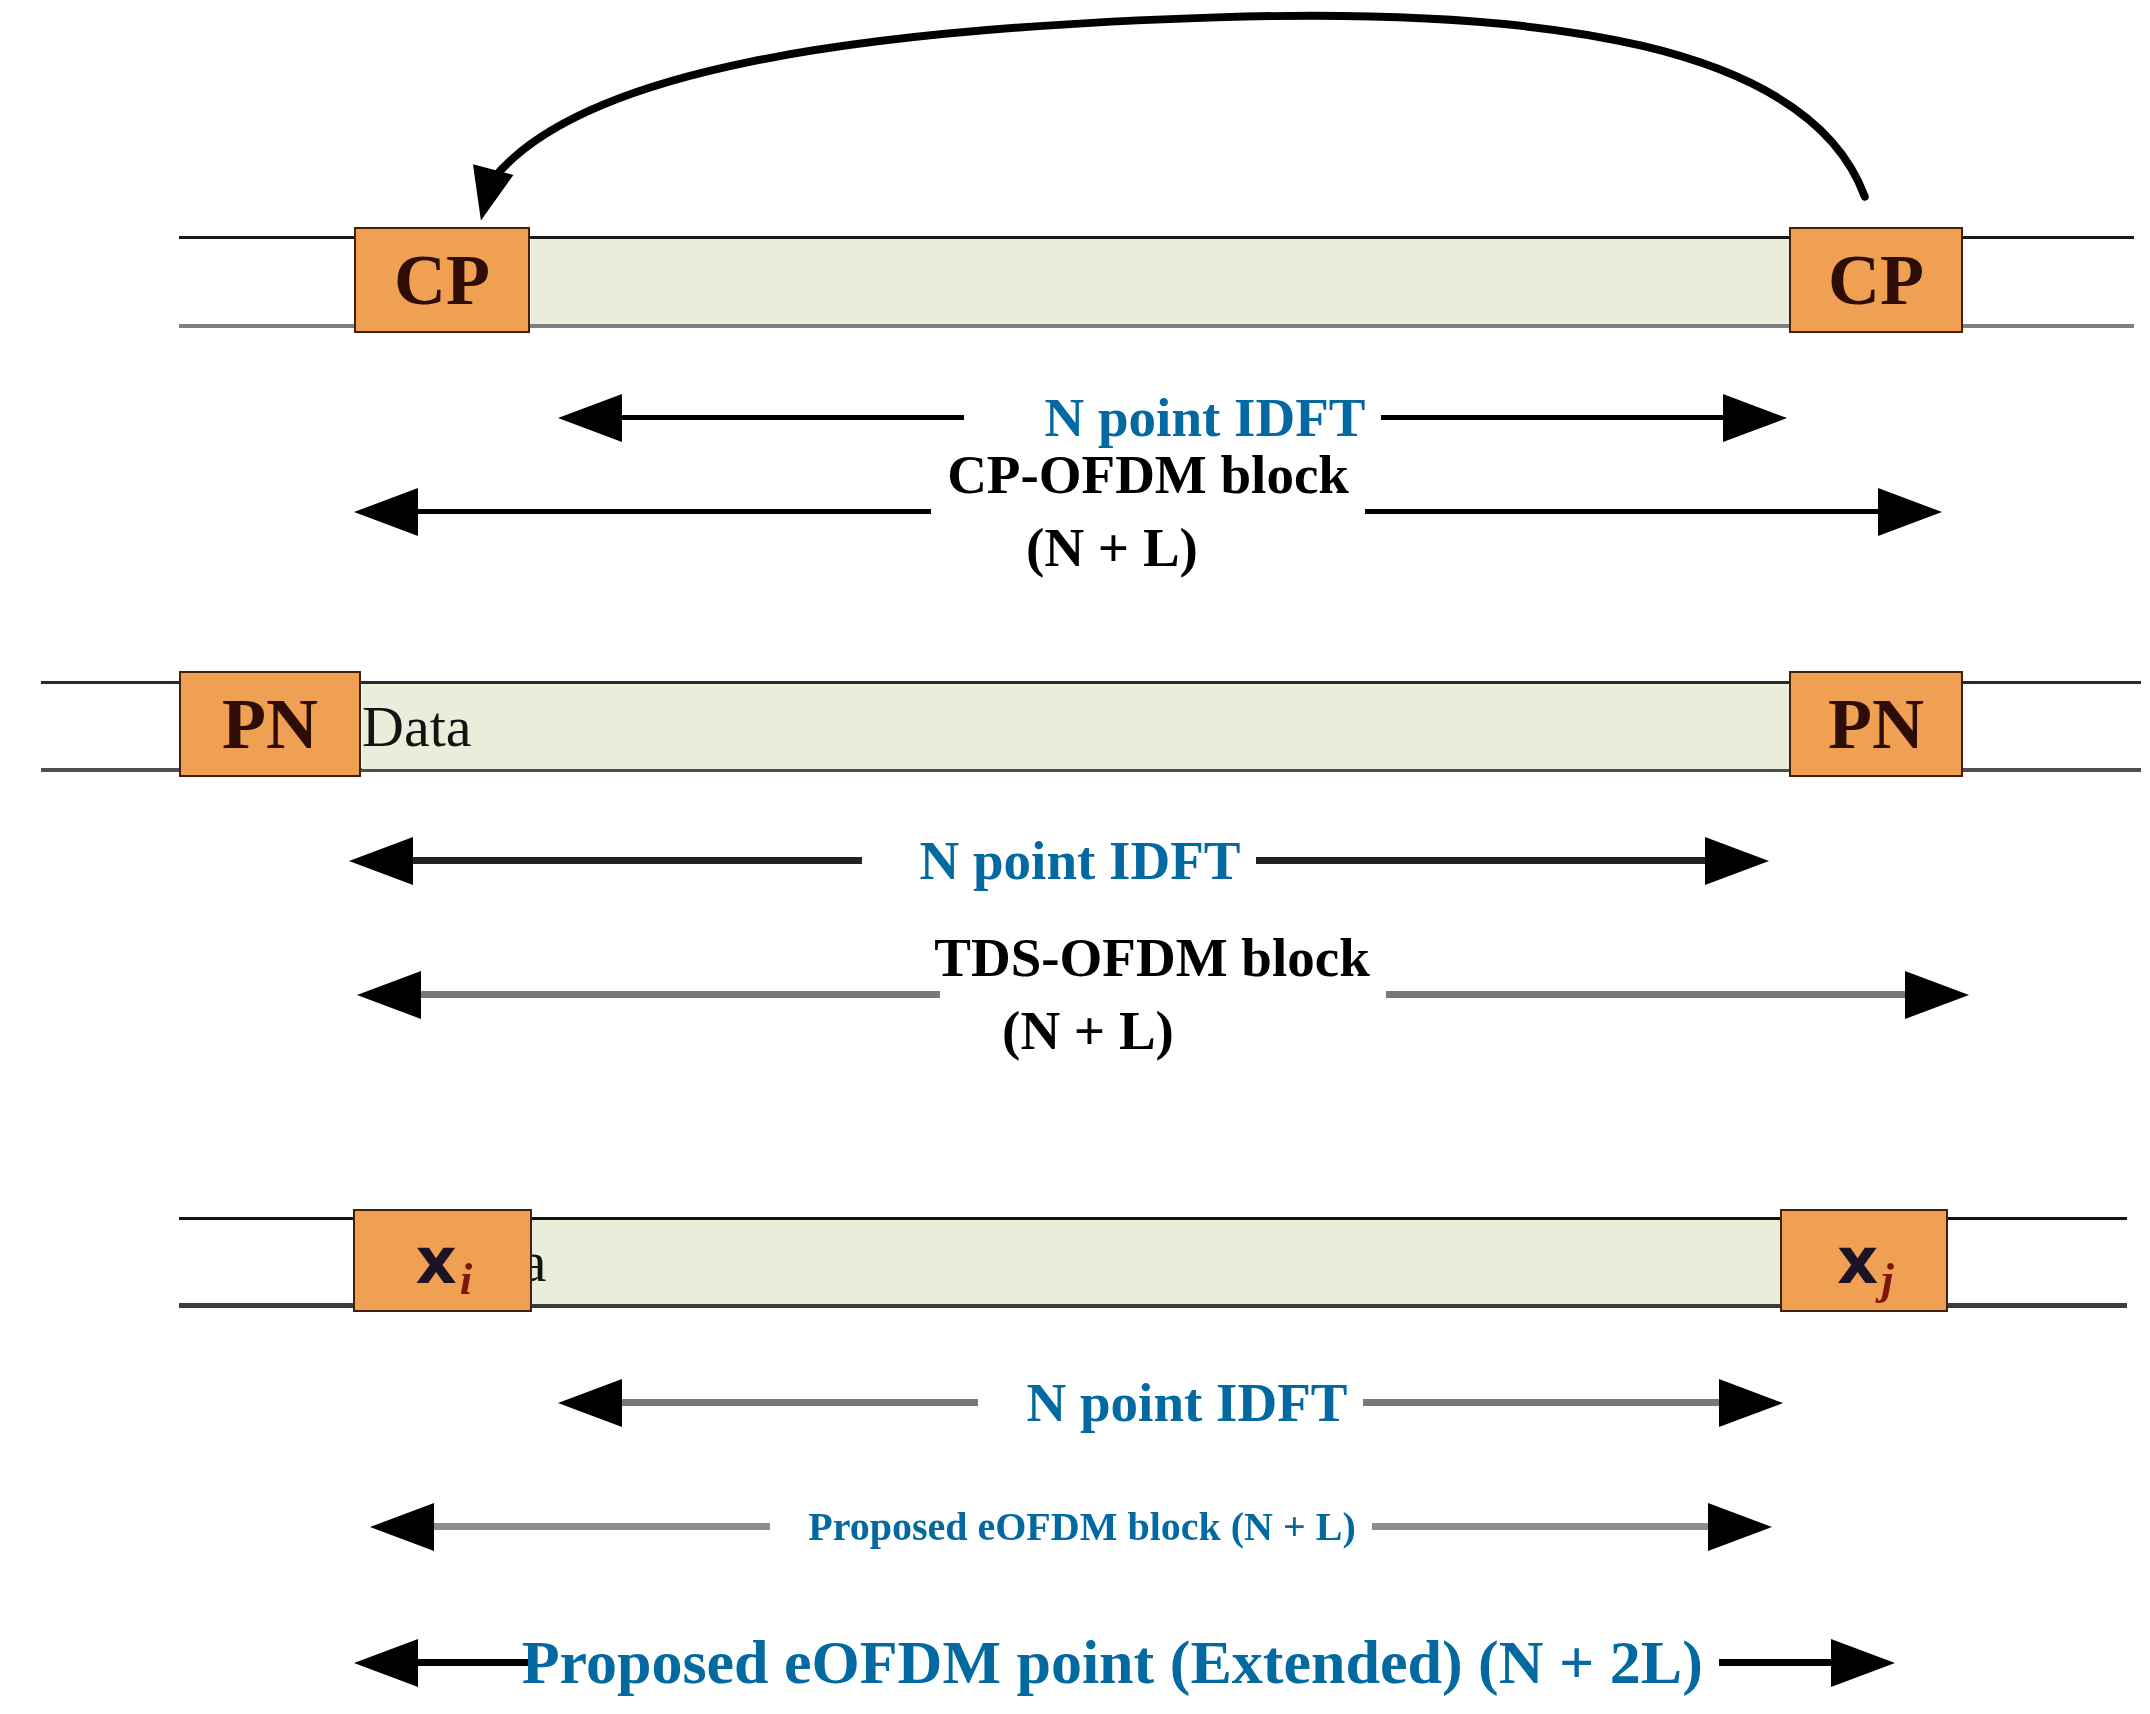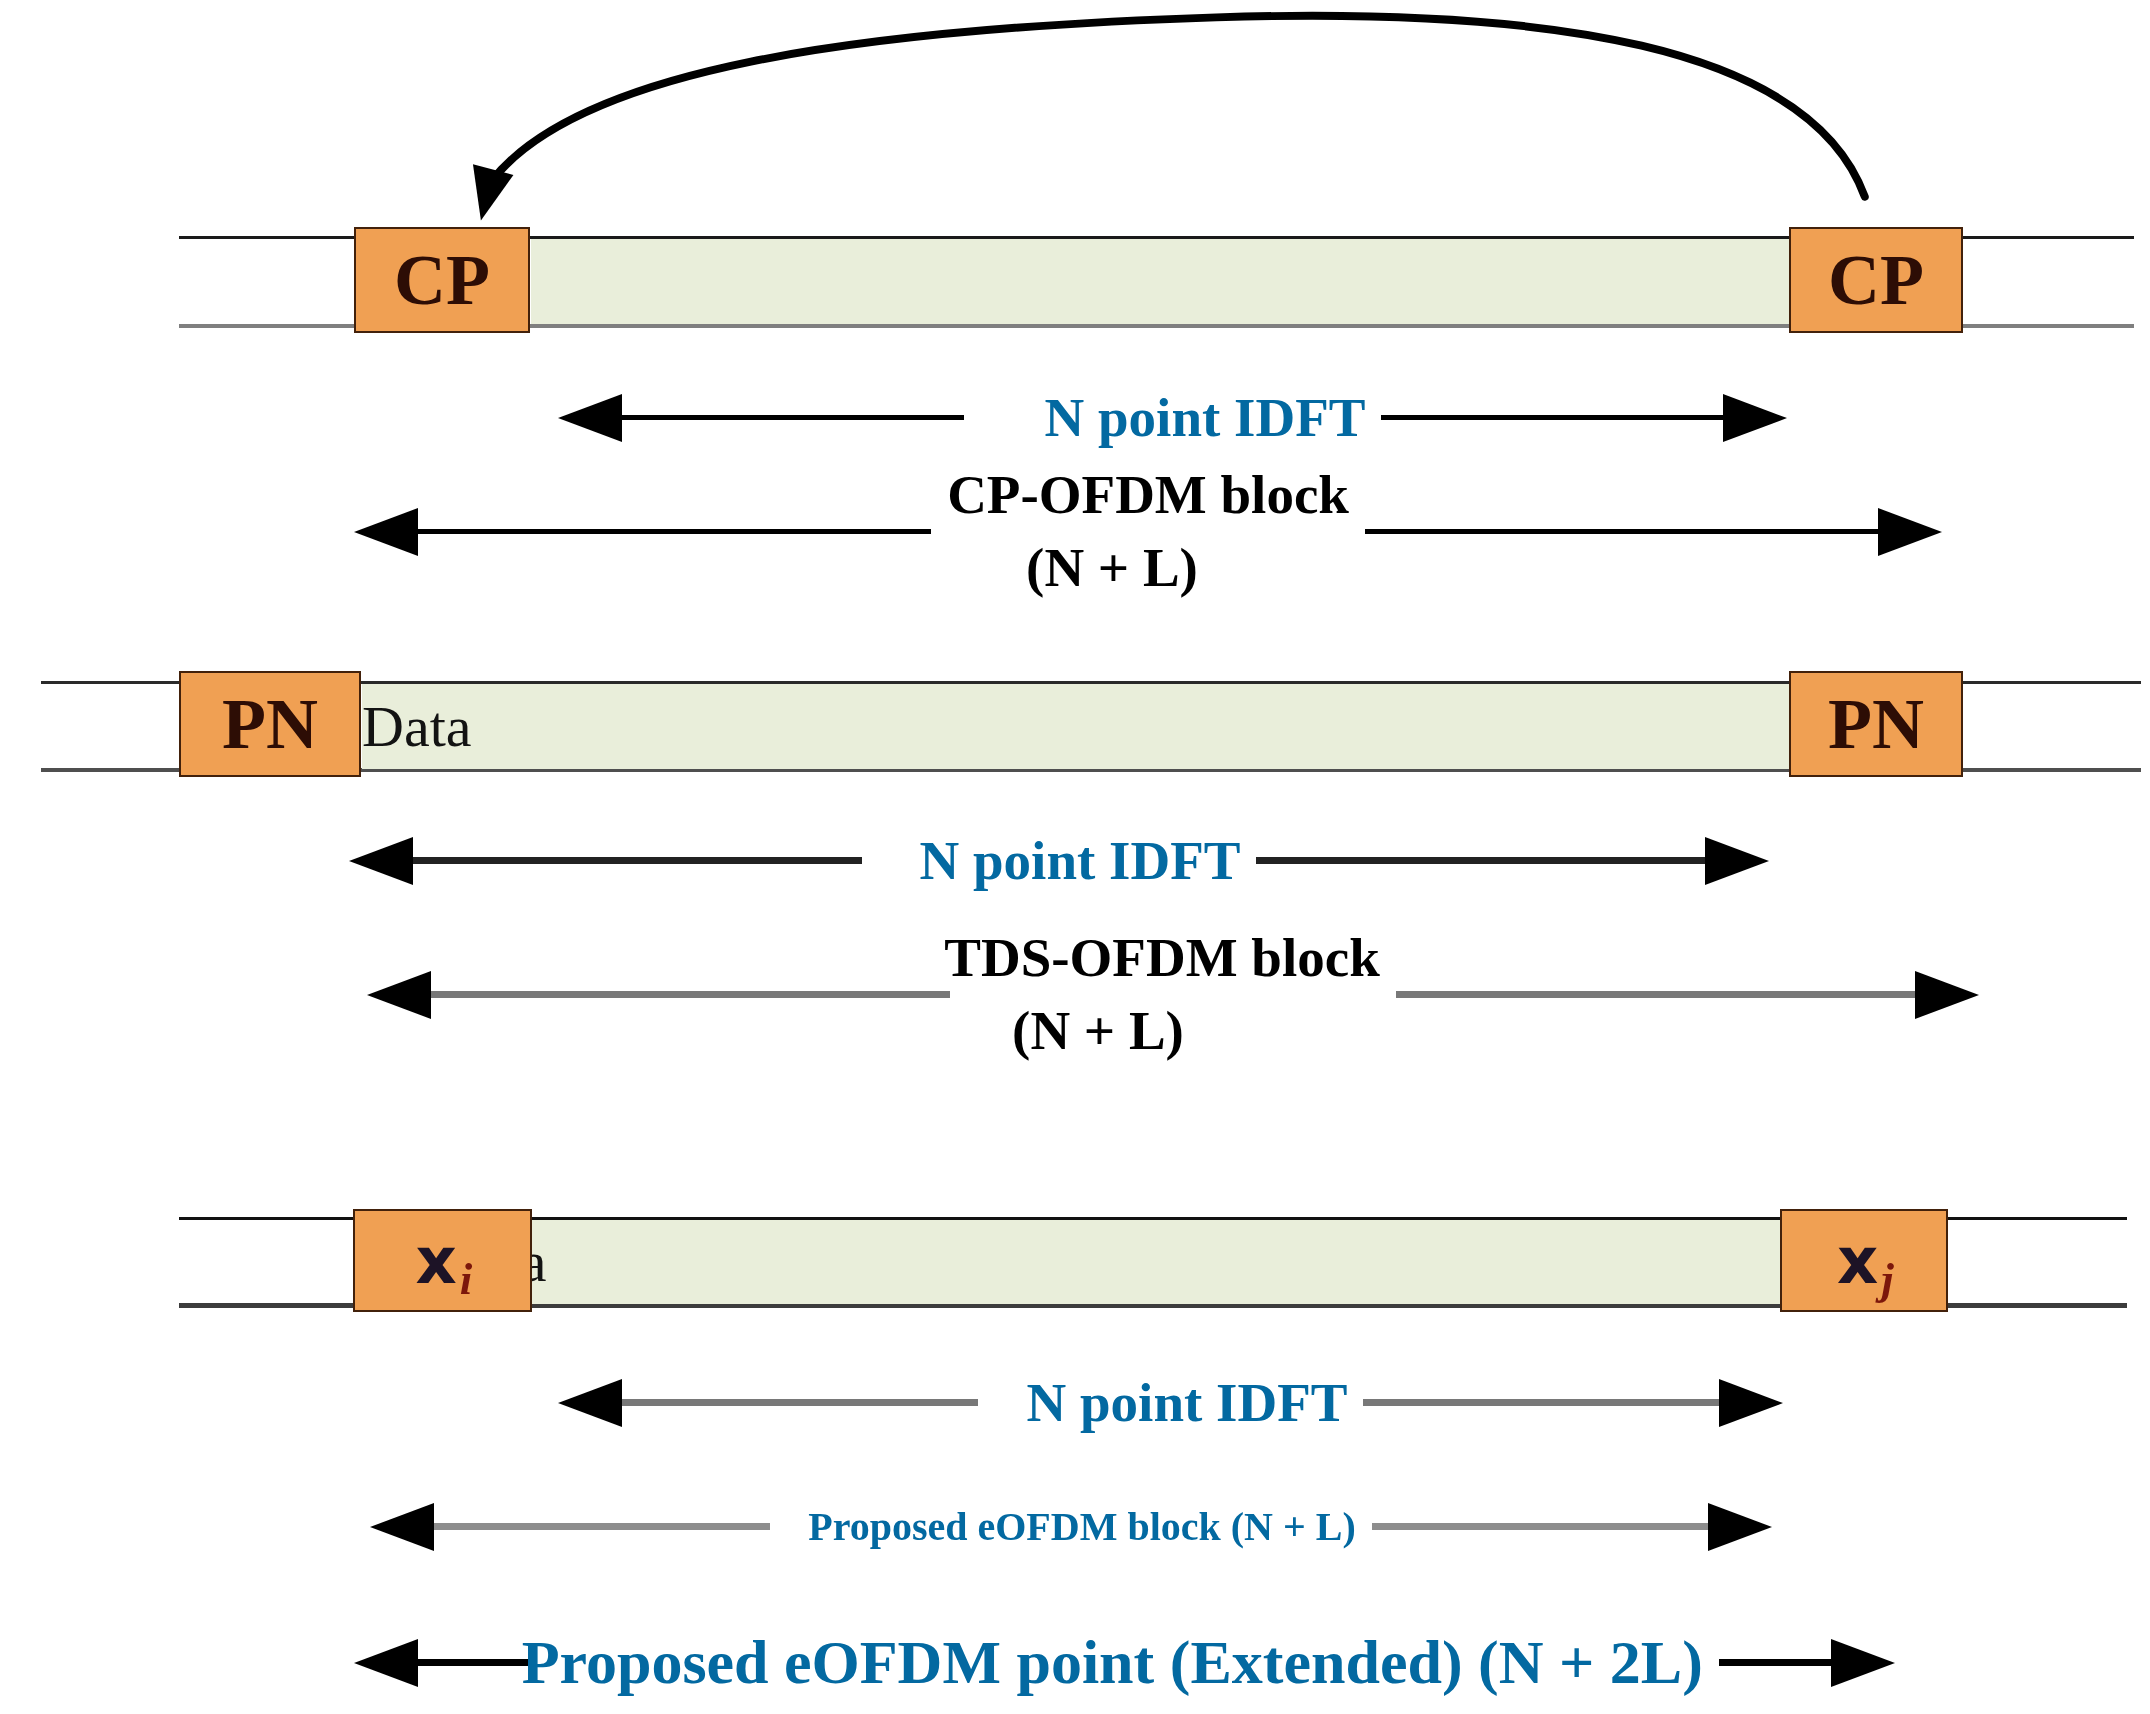--- a/index.html
+++ b/index.html
@@ -56,21 +56,21 @@
   </div>
 
   <div class="arrow" style="left:542px;top:374px;width:1229px;">
     <div class="ah-l"></div>
     <div class="seg ln-black"></div>
     <div class="albl" style="margin-left:65px;">N point IDFT</div>
     <div class="seg ln-black"></div>
     <div class="ah-r"></div>
   </div>
 
-  <div class="arrow" style="left:338px;top:488px;width:1588px;">
+  <div class="arrow" style="left:338px;top:468px;width:1588px;">
     <div class="ah-l"></div>
     <div class="seg ln-black"></div>
     <div class="astack">
       <div class="t1">CP-OFDM block</div>
       <div class="t2" style="position:relative;left:-36px;">(N + L)</div>
     </div>
     <div class="seg ln-black"></div>
     <div class="ah-r"></div>
   </div>
 
@@ -87,21 +87,21 @@
   </div>
 
   <div class="arrow" style="left:333px;top:817px;width:1420px;">
     <div class="ah-l"></div>
     <div class="seg ln-dark"></div>
     <div class="albl" style="margin-left:42px;">N point IDFT</div>
     <div class="seg ln-dark"></div>
     <div class="ah-r"></div>
   </div>
 
-  <div class="arrow" style="left:351px;top:951px;width:1612px;">
+  <div class="arrow" style="left:341px;top:951px;width:1612px;">
     <div class="ah-l"></div>
     <div class="seg ln-gray"></div>
     <div class="astack" style="margin-left:-22px;">
       <div class="t1">TDS-OFDM block</div>
       <div class="t2" style="position:relative;left:-64px;">(N + L)</div>
     </div>
     <div class="seg ln-gray"></div>
     <div class="ah-r"></div>
   </div>
 

